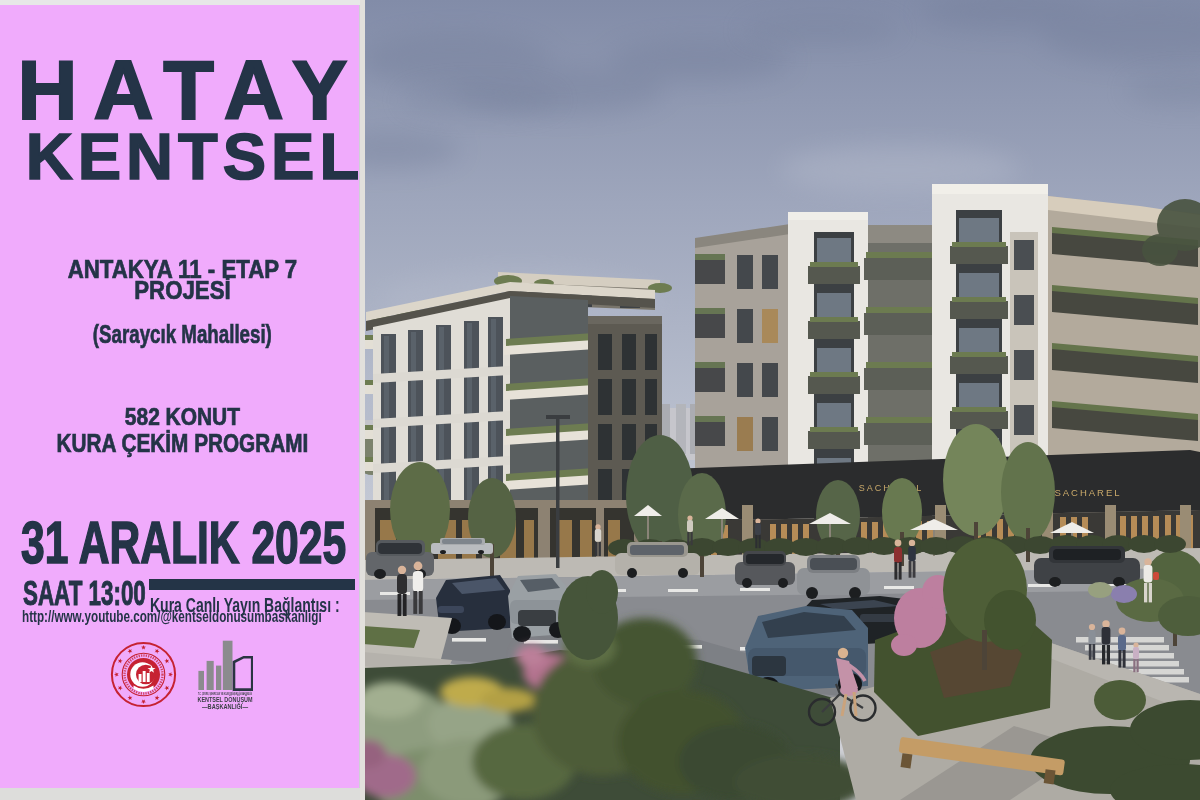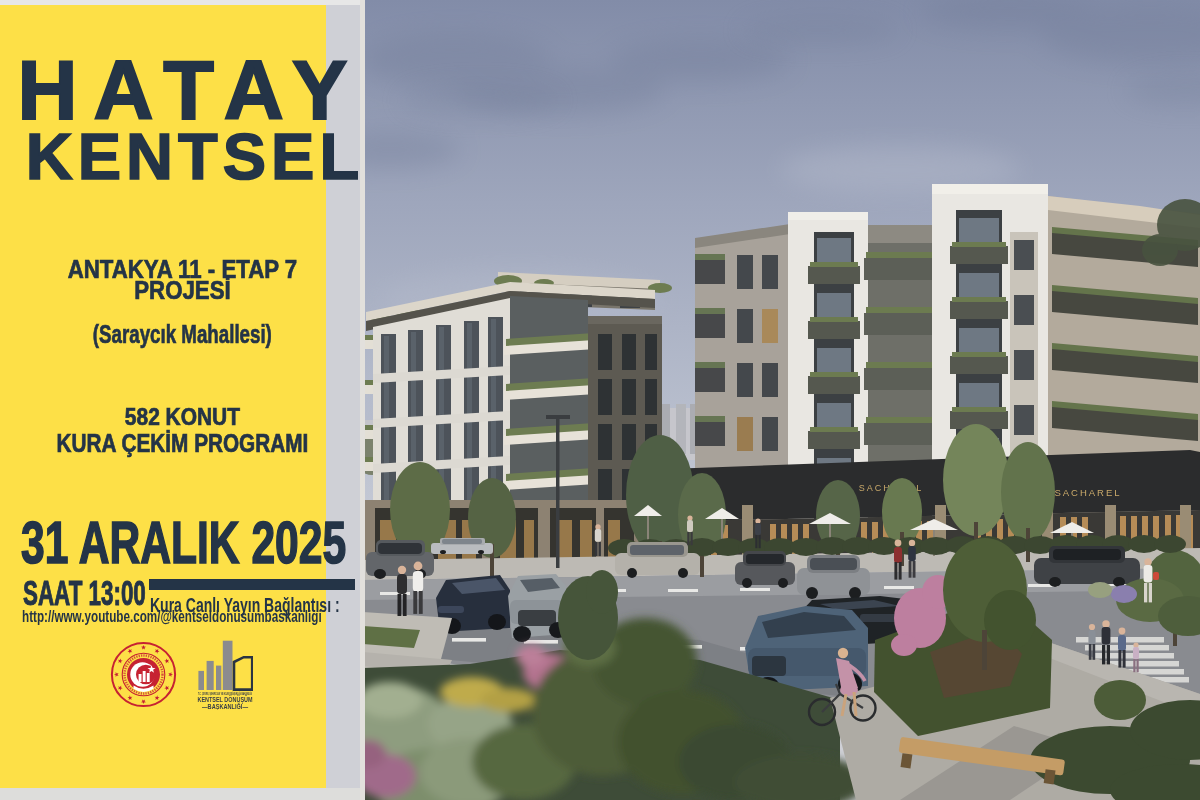--- a/index.html
+++ b/index.html
@@ -1,19 +1,19 @@
 <!DOCTYPE html>
 <html><head>
 <meta charset="utf-8">
 <style>
   html,body{margin:0;padding:0;width:1200px;height:800px;overflow:hidden;
     font-family:"Liberation Sans", sans-serif;}
   #stage{position:absolute;left:0;top:0;width:1200px;height:800px;background:#cfd0d6;}
   #photo{position:absolute;left:360px;top:0;width:840px;height:800px;}
-  #panel{position:absolute;left:0;top:0;width:326px;height:800px;background:#fde047;}
+  #panel{position:absolute;left:0;top:0;width:359px;height:800px;background:#f0abfc;}
   .navy{color:#243447;}
   .ctr{position:absolute;width:365px;text-align:center;color:#243447;font-weight:bold;white-space:nowrap;}
 </style>
 </head>
 <body>
 <div id="stage">
 
   <svg id="photo" viewBox="360 0 840 800" preserveAspectRatio="none">
     <defs>
       <linearGradient id="sky" x1="0" y1="0" x2="0" y2="1">

